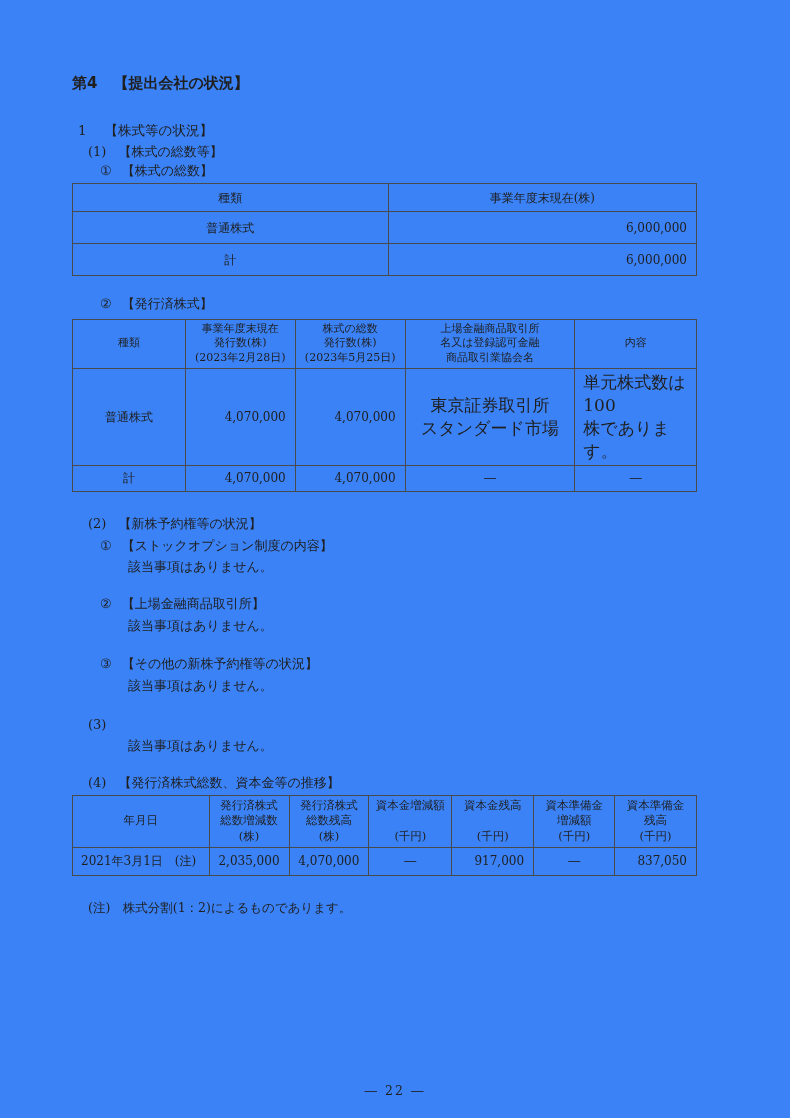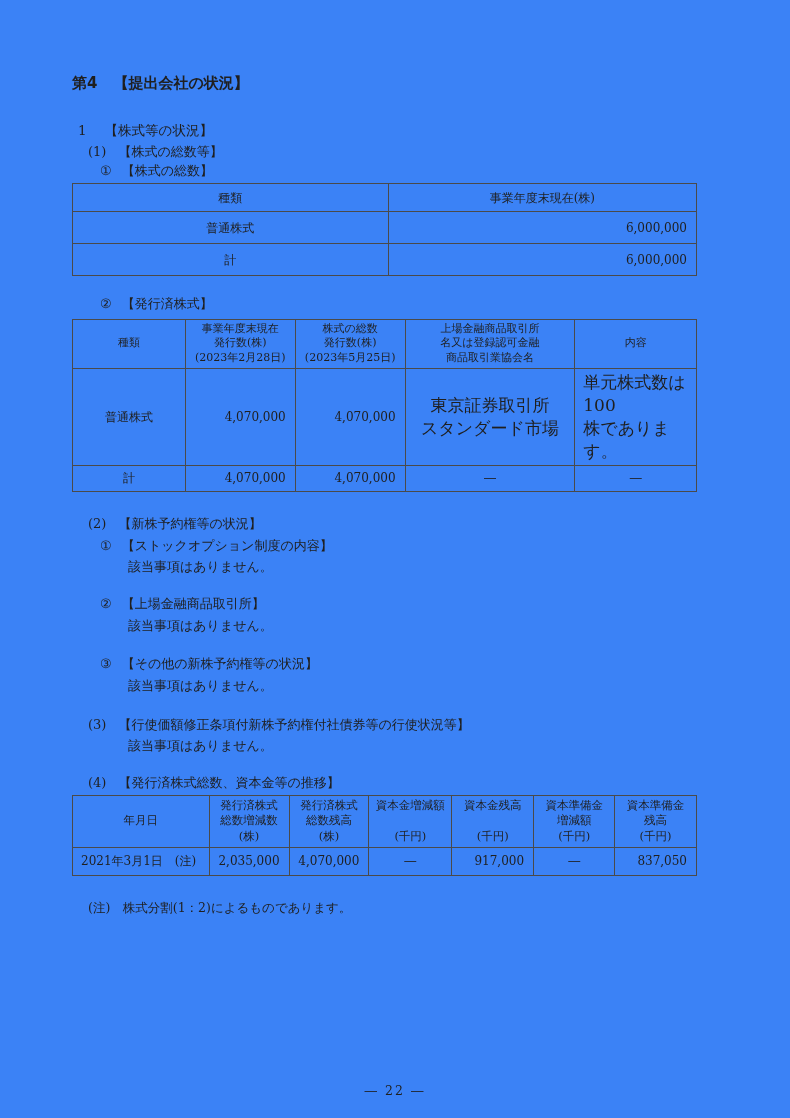--- a/index.html
+++ b/index.html
@@ -179,21 +179,20 @@
     <div class="note-text">該当事項はありません。</div>
 
     <div class="hrow h-l3 mt22">
       <span>③</span>
       <span>【その他の新株予約権等の状況】</span>
     </div>
     <div class="note-text">該当事項はありません。</div>
 
     <div class="hrow h-l2 mt22">
       <span>(3)</span>
-      <span>【行使価額修正条項付新株予約権付社債券等の行使状況等】</span>
     </div>
     <div class="note-text">該当事項はありません。</div>
 
     <div class="hrow h-l2 mt20">
       <span>(4)</span>
       <span>【発行済株式総数、資本金等の推移】</span>
     </div>
 
     <table class="t4">
       <colgroup>

